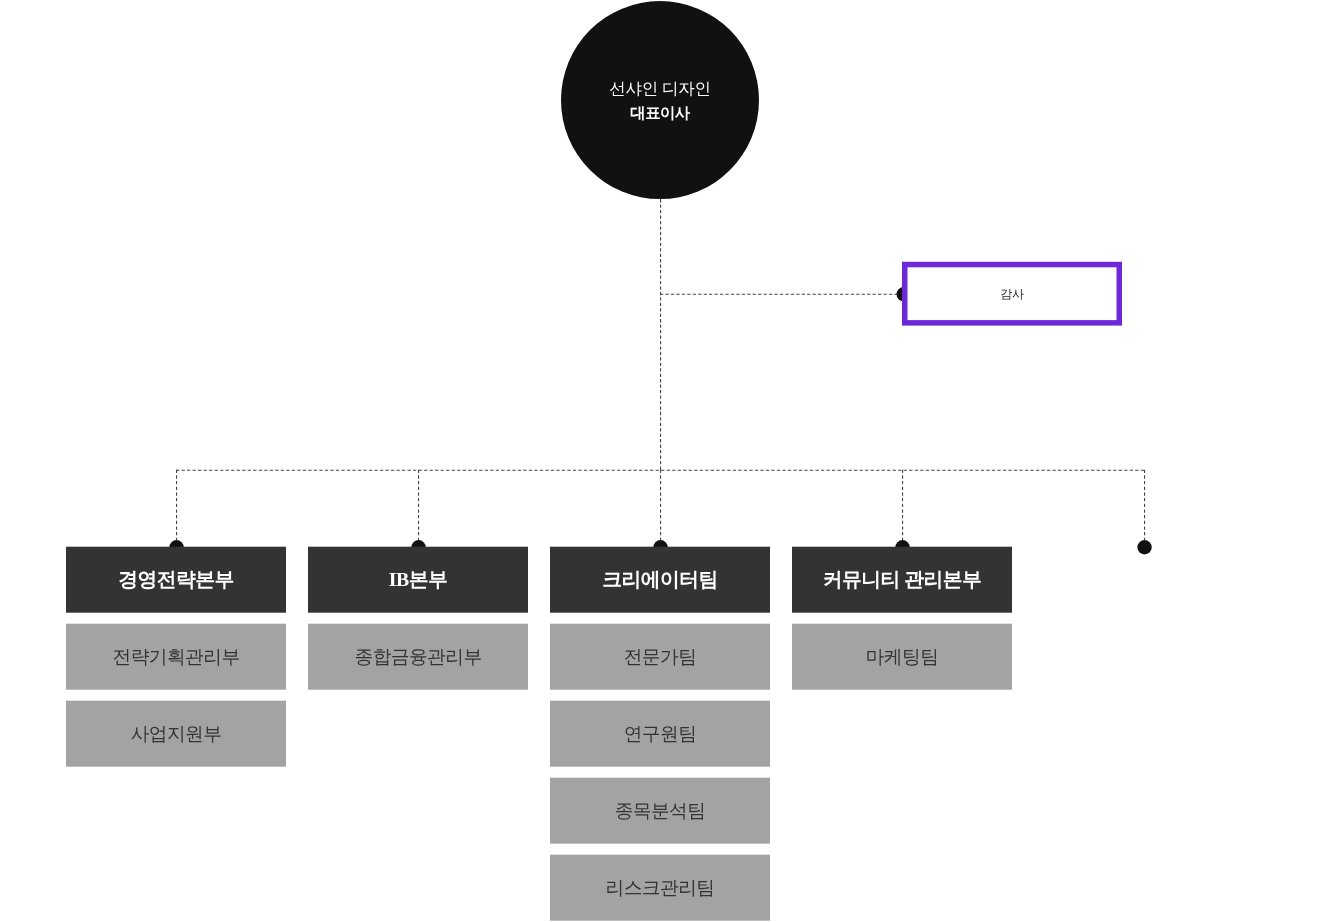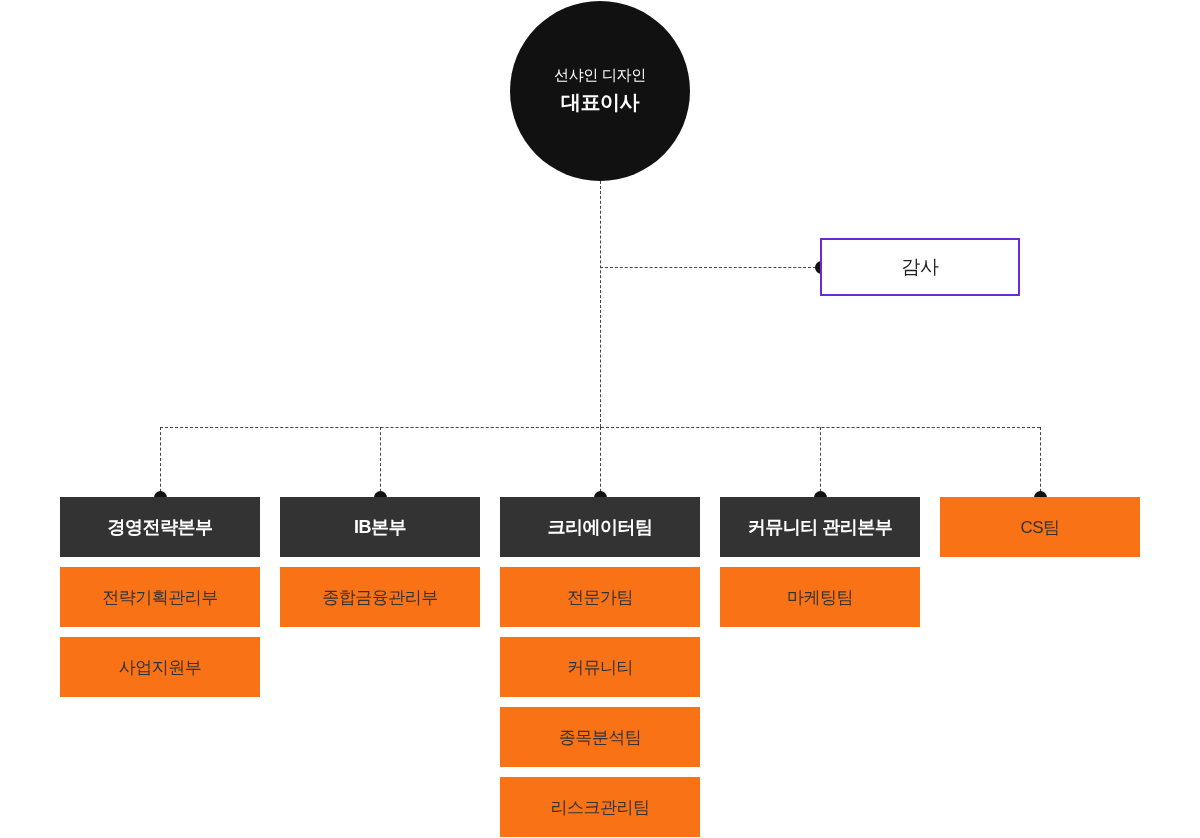--- a/index.html
+++ b/index.html
@@ -23,73 +23,74 @@
     background:#111111;
     color:#ffffff;
     display:flex;
     flex-direction:column;
     align-items:center;
     justify-content:center;
     gap:4px;
     text-align:center;
   }
   .ceo-company { font-size:15px; font-weight:400; letter-spacing:-0.3px; }
-  .ceo-title   { font-size:20px; font-weight:700; letter-spacing:-0.5px; }
+  .ceo-title   { font-size:14px; font-weight:700; letter-spacing:-0.5px; }
 
   
   .dash-v { position:absolute; width:0;  border-left:1px dashed #444444; }
   .dash-h { position:absolute; height:0; border-top:1px dashed #444444; }
 
   
   .dot {
     position:absolute;
     width:13px; height:13px;
     border-radius:50%;
     background:#111111;
   }
 
   
   .audit-box {
     position:absolute;
     left:820px; top:238px;
     width:200px; height:58px;
     background:#ffffff;
-    border:2px solid #6d28d9;
+    border:5px solid #6d28d9;
     display:flex;
     align-items:center;
     justify-content:center;
-    font-size:19px;
+    font-size:11px;
     font-weight:500;
     color:#222222;
     letter-spacing:-0.3px;
   }
 
   
   .dept-col {
     position:absolute;
     top:497px;
     width:200px;
     display:flex;
     flex-direction:column;
     gap:10px;
+    font-family:Liberation Serif, serif;
   }
   .dept-header {
     height:60px;
     background:#333333;
     color:#ffffff;
     display:flex;
     align-items:center;
     justify-content:center;
     font-size:18px;
     font-weight:600;
     letter-spacing:-0.5px;
   }
   .team-box {
     height:60px;
-    background:#f97316;
+    background:#a3a3a3;
     color:#333333;
     display:flex;
     align-items:center;
     justify-content:center;
     font-size:17px;
     font-weight:500;
     letter-spacing:-0.5px;
   }
 </style>
 </head>
@@ -120,28 +121,27 @@
     <div class="dot" style="left: 374px; top: 491px;"></div>
     <div class="dept-col" style="left: 280px;">
     <div class="dept-header">IB본부</div>
   <div class="team-box">종합금융관리부</div>
     </div>
     <div class="dash-v" style="left: 600px; top: 427px; height: 70px;"></div>
     <div class="dot" style="left: 594px; top: 491px;"></div>
     <div class="dept-col" style="left: 500px;">
     <div class="dept-header">크리에이터팀</div>
   <div class="team-box">전문가팀</div>
-      <div class="team-box">커뮤니티</div>
+      <div class="team-box">연구원팀</div>
       <div class="team-box">종목분석팀</div>
       <div class="team-box">리스크관리팀</div>
     </div>
     <div class="dash-v" style="left: 820px; top: 427px; height: 70px;"></div>
     <div class="dot" style="left: 814px; top: 491px;"></div>
     <div class="dept-col" style="left: 720px;">
     <div class="dept-header">커뮤니티 관리본부</div>
   <div class="team-box">마케팅팀</div>
     </div>
     <div class="dash-v" style="left: 1040px; top: 427px; height: 70px;"></div>
     <div class="dot" style="left: 1034px; top: 491px;"></div>
     <div class="dept-col" style="left: 940px;">
-  <div class="team-box">CS팀</div>
     </div>
   </div>
 
 </body></html>

